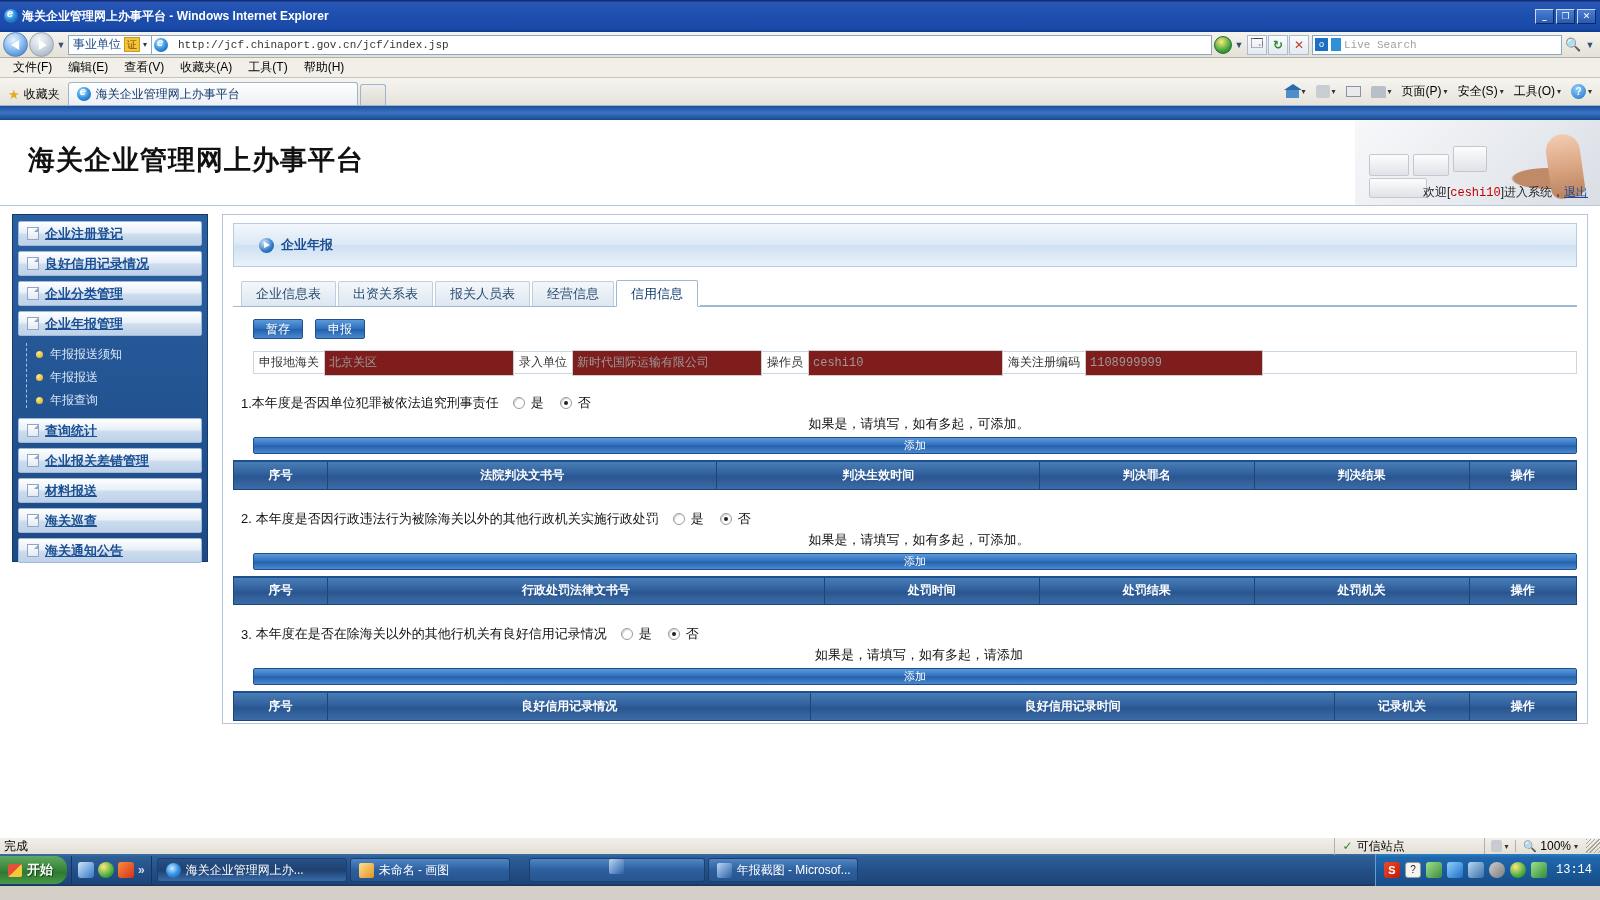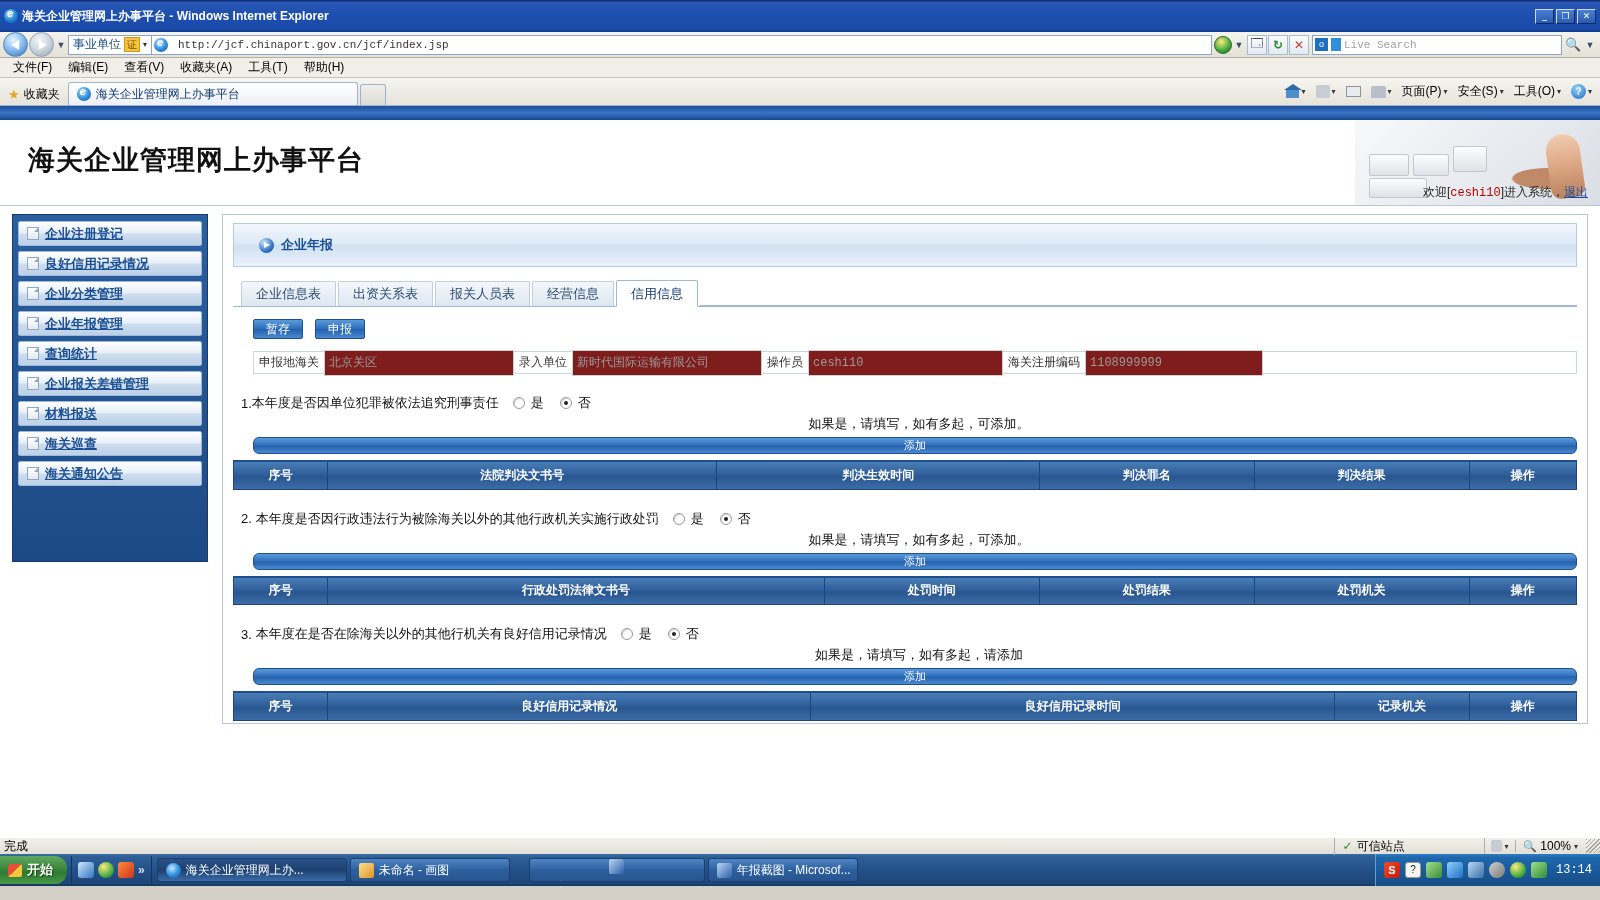--- a/index.html
+++ b/index.html
@@ -191,21 +191,21 @@
     height:27px;margin-bottom:-1px;position:relative;z-index:2;
   }
   .tabstrip-fill{flex:1;border-bottom:1px solid #9fb9d4;}
 
   .btnrow{display:flex;gap:12px;margin:12px 0 0 20px;}
   .bluebtn{
     height:20px;min-width:50px;padding:0 12px;display:flex;align-items:center;justify-content:center;
     background:linear-gradient(to bottom,#5b9ad8 0%,#2f6fbd 48%,#2460ac 52%,#4a89cf 100%);
     border:1px solid #1f4f8f;border-radius:2px;color:#fff;font-size:12px;
   }
-  .bluebtn.sm{height:17px;min-width:40px;padding:0 8px;font-size:11px;border-radius:6px;}
+  .bluebtn.sm{height:17px;min-width:40px;padding:0 8px;font-size:11px;}
 
   .fieldbar{
     margin:12px 0 0 20px;height:23px;display:flex;align-items:center;
     border:1px solid #c9d6e4;background:#fff;
   }
   .fld-label{font-size:12px;color:#333;padding:0 5px;white-space:nowrap;}
   .fld-input{
     height:19px;background:#7f1d1d;border:1px solid #cfcfcf;font-size:12px;color:#9a9a9a;
     display:flex;align-items:center;padding:12px 4px;
   }
@@ -408,20 +408,34 @@
         <span class="doc-ico"></span>
         <span class="lbl">良好信用记录情况</span>
       </div>
       <div class="menu-btn">
         <span class="doc-ico"></span>
         <span class="lbl">企业分类管理</span>
       </div>
       <div class="menu-btn">
         <span class="doc-ico"></span>
         <span class="lbl">企业年报管理</span>
+      </div>
+      <div class="submenu">
+        <div class="sub-item">
+          <span class="bullet"></span>
+          <span>年报报送须知</span>
+        </div>
+        <div class="sub-item">
+          <span class="bullet"></span>
+          <span>年报报送</span>
+        </div>
+        <div class="sub-item">
+          <span class="bullet"></span>
+          <span>年报查询</span>
+        </div>
       </div>
       <div class="menu-btn">
         <span class="doc-ico"></span>
         <span class="lbl">查询统计</span>
       </div>
       <div class="menu-btn">
         <span class="doc-ico"></span>
         <span class="lbl">企业报关差错管理</span>
       </div>
       <div class="menu-btn">

